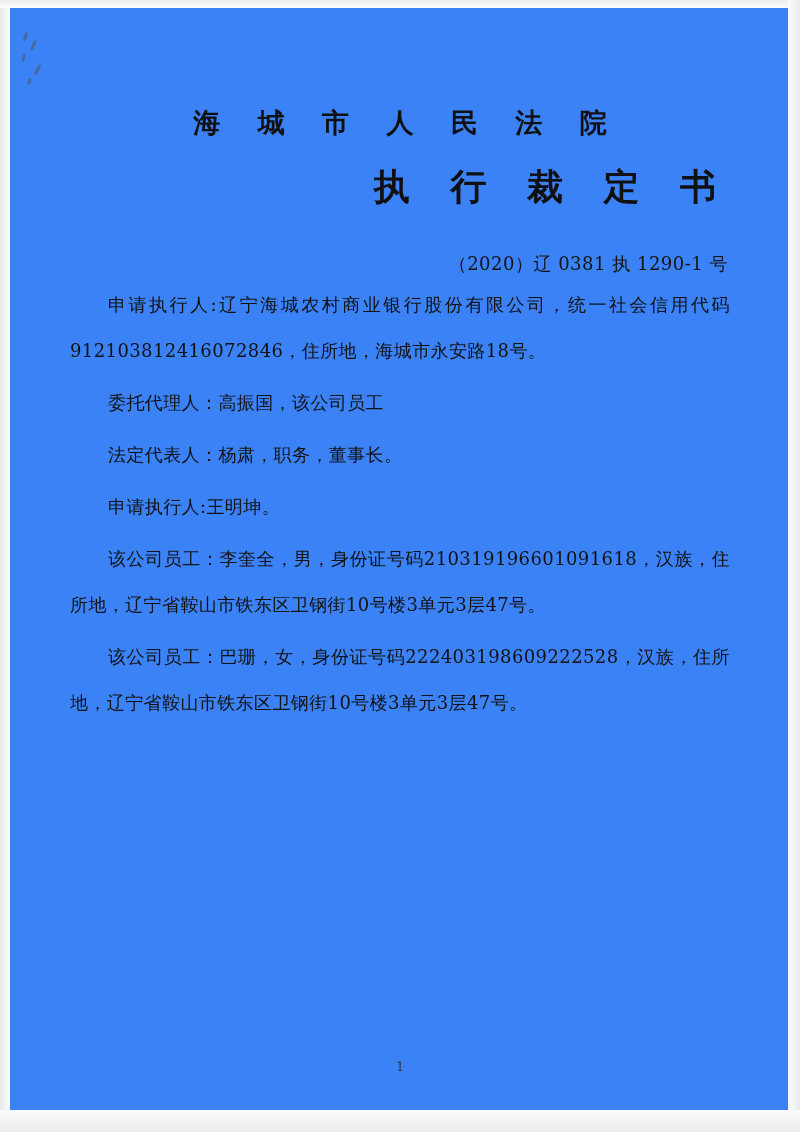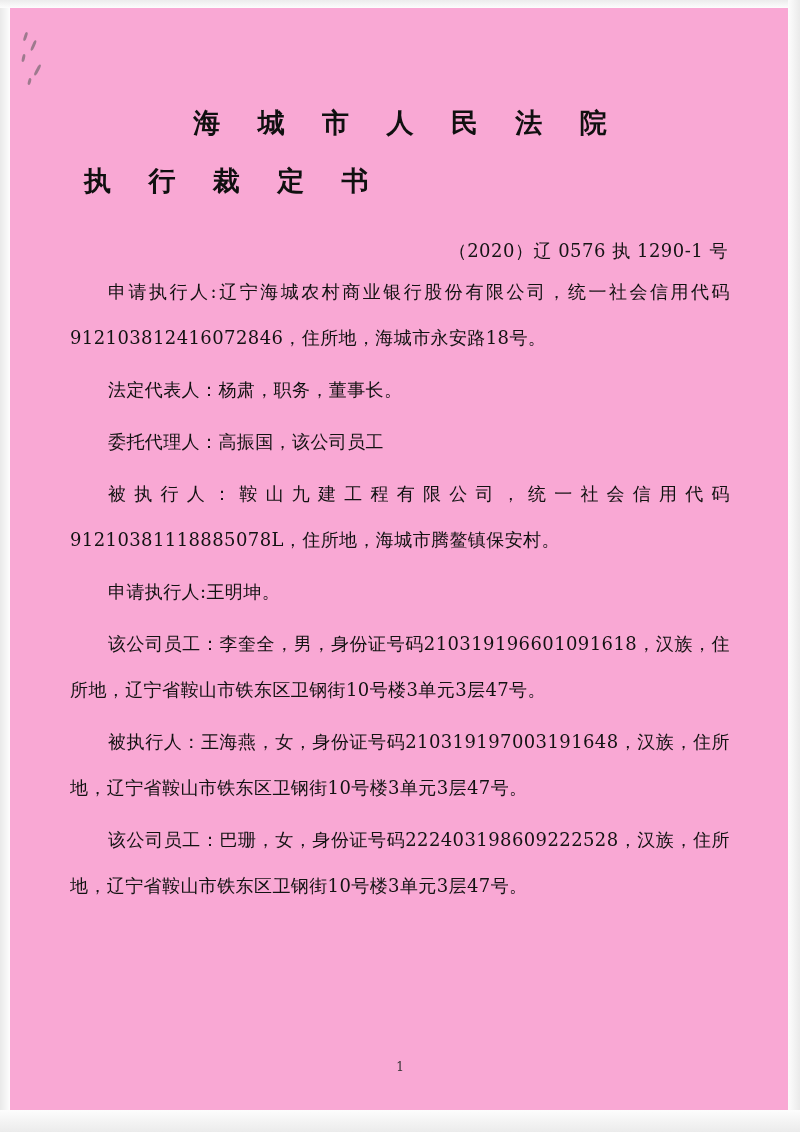--- a/index.html
+++ b/index.html
@@ -7,21 +7,21 @@
     padding: 0;
     background: #ffffff;
   }
   body {
     font-family: "DejaVu Serif", "Liberation Serif", serif;
   }
   .page {
     position: relative;
     width: 800px;
     height: 1132px;
-    background: #f9a8d4;
+    background: #3b82f6;
     overflow: hidden;
     box-sizing: border-box;
   }
   
   .scan-edge-left {
     position: absolute;
     left: 0; top: 0;
     width: 10px; height: 1132px;
     background: linear-gradient(to right, #e9e9e9, #fdfdfd);
   }
@@ -70,22 +70,22 @@
     text-align: center;
     font-size: 27px;
     font-weight: bold;
     letter-spacing: 14px;
     color: #101010;
     margin-top: 85px;
     padding-left: 14px;
     font-family: "DejaVu Serif", "Liberation Serif", serif;
   }
   .doc-title {
-    text-align: left;
-    font-size: 27px;
+    text-align: right;
+    font-size: 36px;
     font-weight: bold;
     letter-spacing: 14px;
     color: #101010;
     margin-top: 22px;
     padding-left: 14px;
   }
   .case-number {
     text-align: right;
     font-size: 18px;
     color: #141414;
@@ -132,28 +132,26 @@
     <span style="left:18px; top:34px; width:3px;  height:12px; transform:rotate(28deg);"></span>
     <span style="left:10px; top:48px; width:3px;  height:7px;  transform:rotate(15deg);"></span>
   </div>
 
   <div class="content">
 
     <div class="court-title">海 城 市 人 民 法 院</div>
 
     <div class="doc-title">执 行 裁 定 书</div>
 
-    <div class="case-number">（2020）辽 0576 执 1290-1 号</div>
+    <div class="case-number">（2020）辽 0381 执 1290-1 号</div>
 
     <p class="para">申请执行人:辽宁海城农村商业银行股份有限公司，统一社会信用代码912103812416072846，住所地，海城市永安路18号。</p>
+    <p class="para">委托代理人：高振国，该公司员工</p>
     <p class="para">法定代表人：杨肃，职务，董事长。</p>
-    <p class="para">委托代理人：高振国，该公司员工</p>
-    <p class="para spaced">被执行人：鞍山九建工程有限公司，统一社会信用代码91210381118885078L，住所地，海城市腾鳌镇保安村。</p>
     <p class="para">申请执行人:王明坤。</p>
     <p class="para">该公司员工：李奎全，男，身份证号码210319196601091618，汉族，住所地，辽宁省鞍山市铁东区卫钢街10号楼3单元3层47号。</p>
-    <p class="para">被执行人：王海燕，女，身份证号码210319197003191648，汉族，住所地，辽宁省鞍山市铁东区卫钢街10号楼3单元3层47号。</p>
     <p class="para">该公司员工：巴珊，女，身份证号码222403198609222528，汉族，住所地，辽宁省鞍山市铁东区卫钢街10号楼3单元3层47号。</p>
 
   </div>
 
   <div class="page-number">1</div>
 
 </div>
 
 </body></html>

